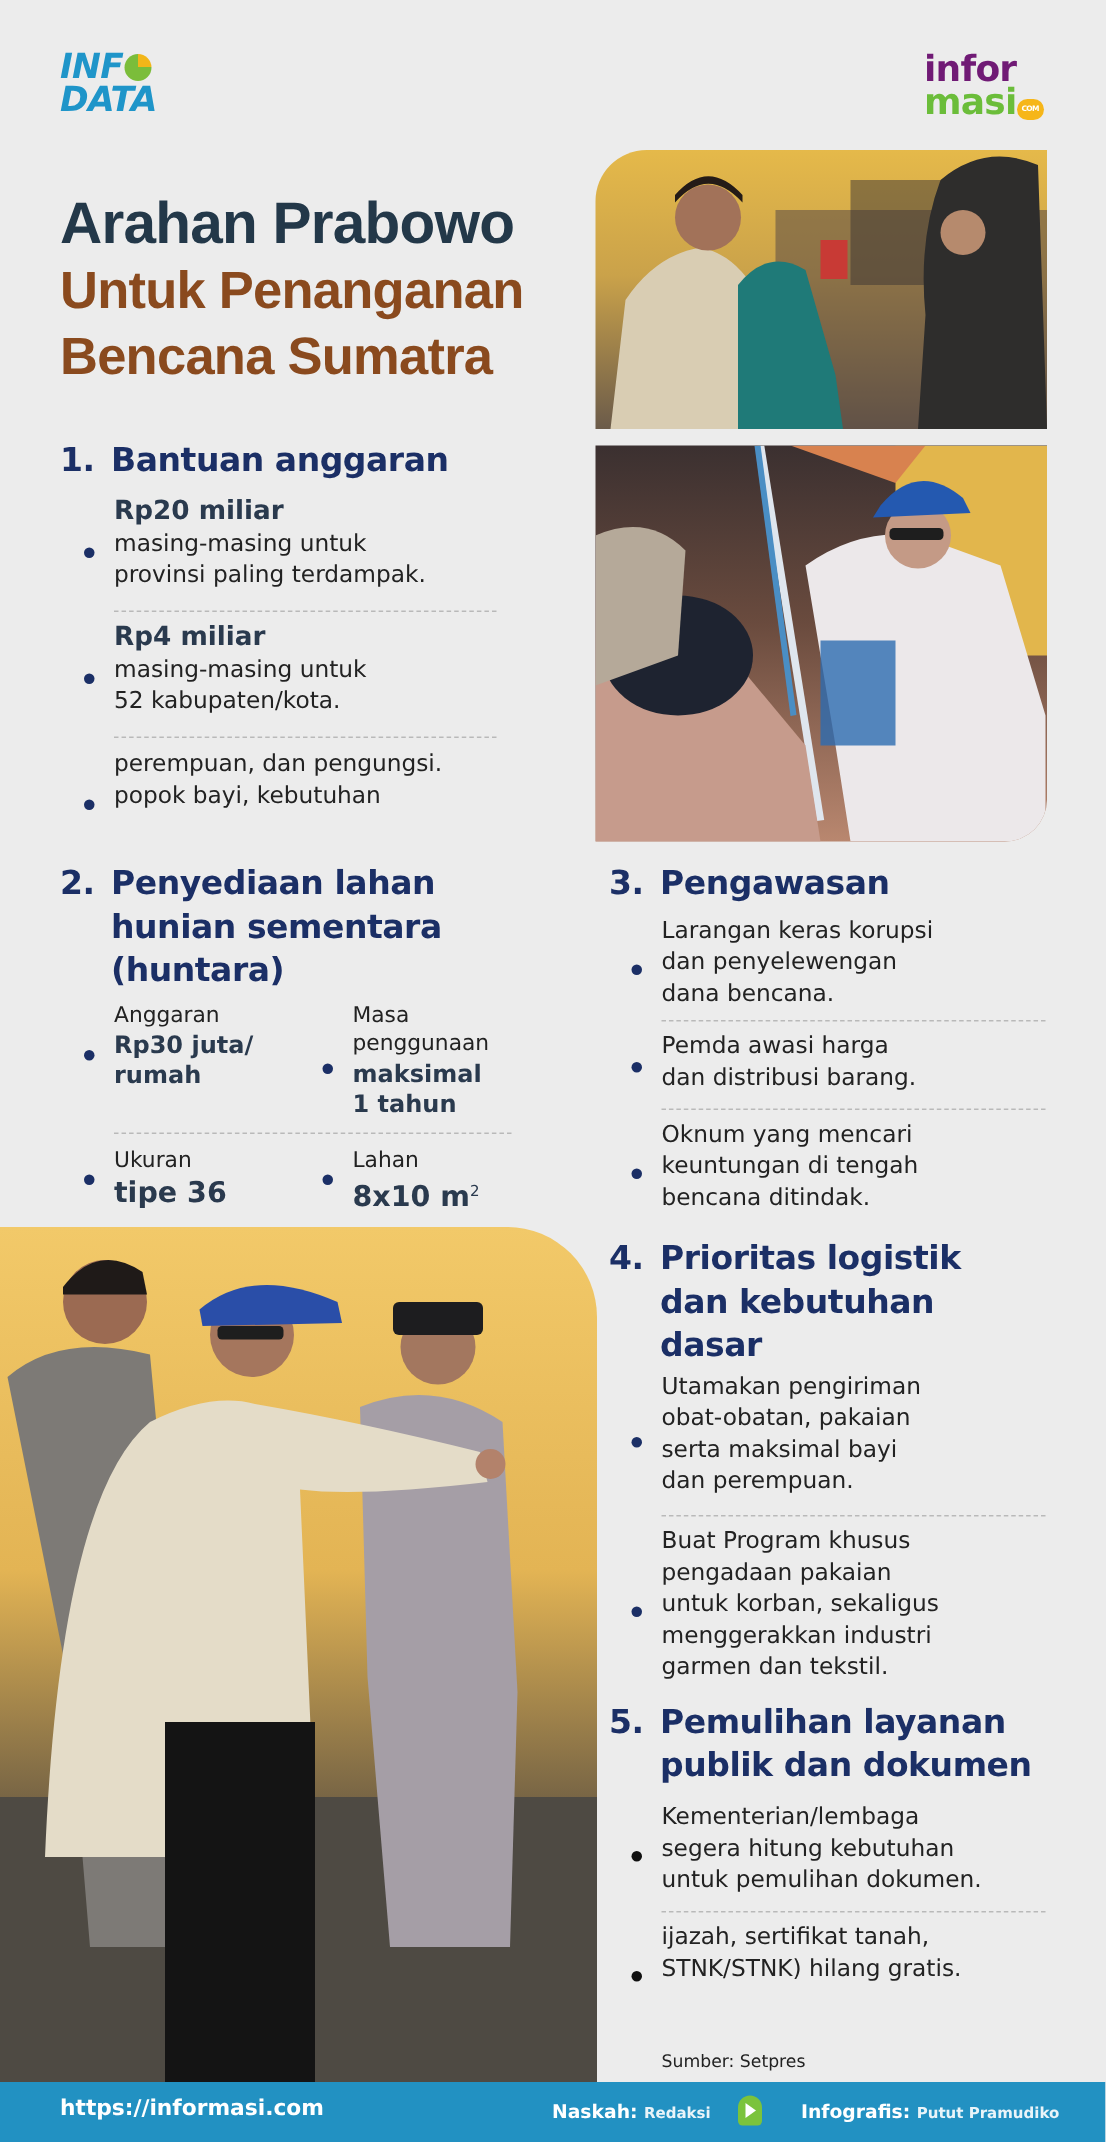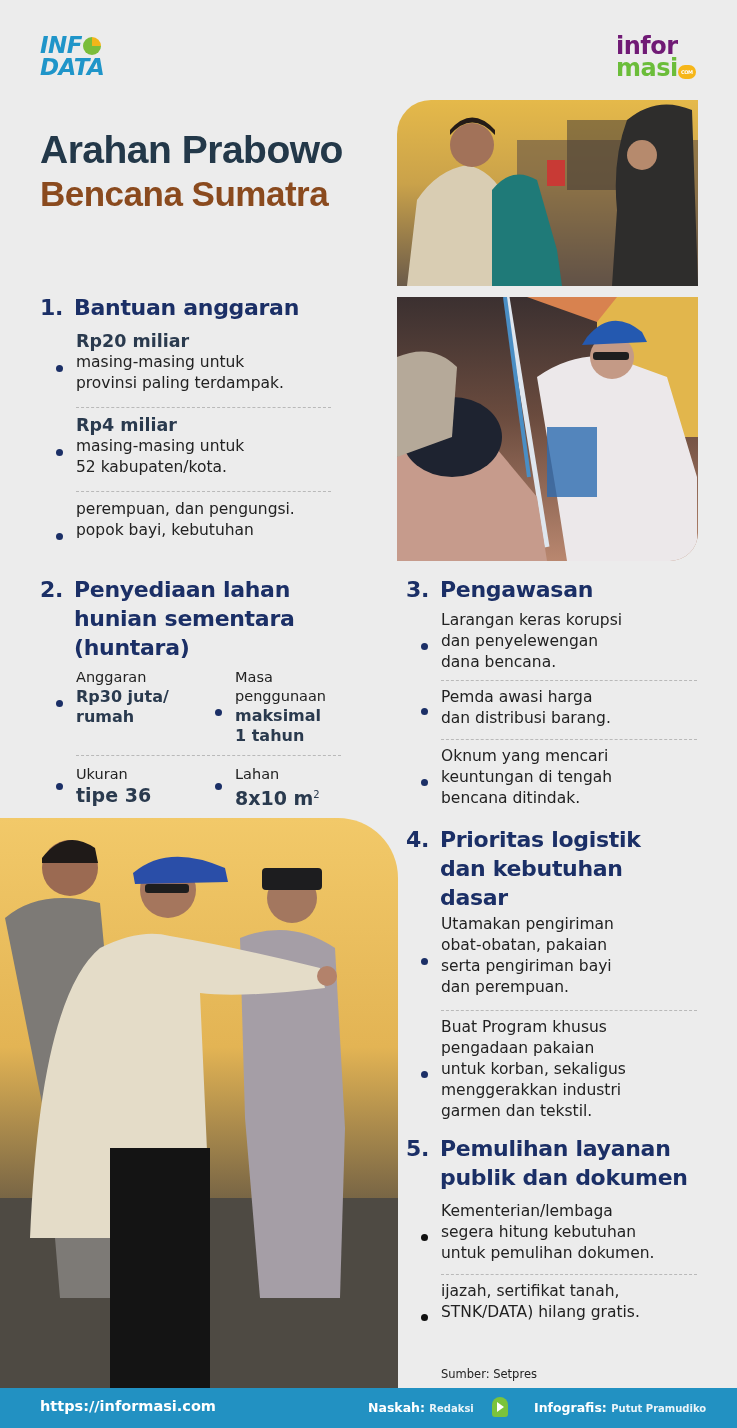--- a/index.html
+++ b/index.html
@@ -58,20 +58,21 @@
   <div><span>INF</span><span class="pie"></span></div>
   <div>DATA</div>
 </div>
 <div class="abs informasi-logo">
   <div class="l1">infor</div>
   <div class="l2"><span>masi</span><span class="com">COM</span></div>
 </div>
 
 <div class="abs title">
   <div class="t1">Arahan Prabowo</div>
+  <div class="t2">Untuk Penanganan</div>
   <div class="t2">Bencana Sumatra</div>
 </div>
 
 <div class="abs photo photo1">
   <svg width="301" height="186" viewBox="0 0 301 186">
     <rect x="120" y="40" width="181" height="146" fill="#5a4a46" opacity=".55"></rect>
     <rect x="170" y="20" width="60" height="70" fill="#3a3434" opacity=".5"></rect>
     <path d="M10 186 L20 100 Q40 70 70 65 Q95 70 110 100 L150 150 L150 186 Z" fill="#d9cdb3"></path>
     <circle cx="75" cy="45" r="22" fill="#a27259"></circle>
     <path d="M53 35 Q75 10 98 35 L98 30 Q75 5 53 30 Z" fill="#241b17"></path>
@@ -229,21 +230,21 @@
     <div>dan kebutuhan</div>
     <div>dasar</div>
   </span>
 </div>
 
 <div class="item" style="left:421px; top:914px; width:300px; height:86px;">
   <span class="bullet" style="top:44px;"></span>
   <div class="body">
     <div>Utamakan pengiriman</div>
     <div>obat-obatan, pakaian</div>
-    <div>serta pengiriman bayi</div>
+    <div>serta maksimal bayi</div>
     <div>dan perempuan.</div>
   </div>
 </div>
 <div class="dash" style="left:441px; top:1010px; width:256px;"></div>
 
 <div class="item" style="left:421px; top:1017px; width:300px; height:106px;">
   <span class="bullet" style="top:54px;"></span>
   <div class="body">
     <div>Buat Program khusus</div>
     <div>pengadaan pakaian</div>
@@ -267,21 +268,21 @@
     <div>segera hitung kebutuhan</div>
     <div>untuk pemulihan dokumen.</div>
   </div>
 </div>
 <div class="dash" style="left:441px; top:1274px; width:256px;"></div>
 
 <div class="item" style="left:421px; top:1281px; width:310px; height:63px;">
   <span class="bullet" style="top:33px; background:#111;"></span>
   <div class="body">
     <div>ijazah, sertifikat tanah,</div>
-    <div>STNK/DATA) hilang gratis.</div>
+    <div>STNK/STNK) hilang gratis.</div>
   </div>
 </div>
 
 <div class="abs source">Sumber: Setpres</div>
 
 <div class="abs footer">
   <a class="url">https://informasi.com</a>
   <div class="naskah">
     <span>Naskah:</span>
     <span class="v">Redaksi</span>

